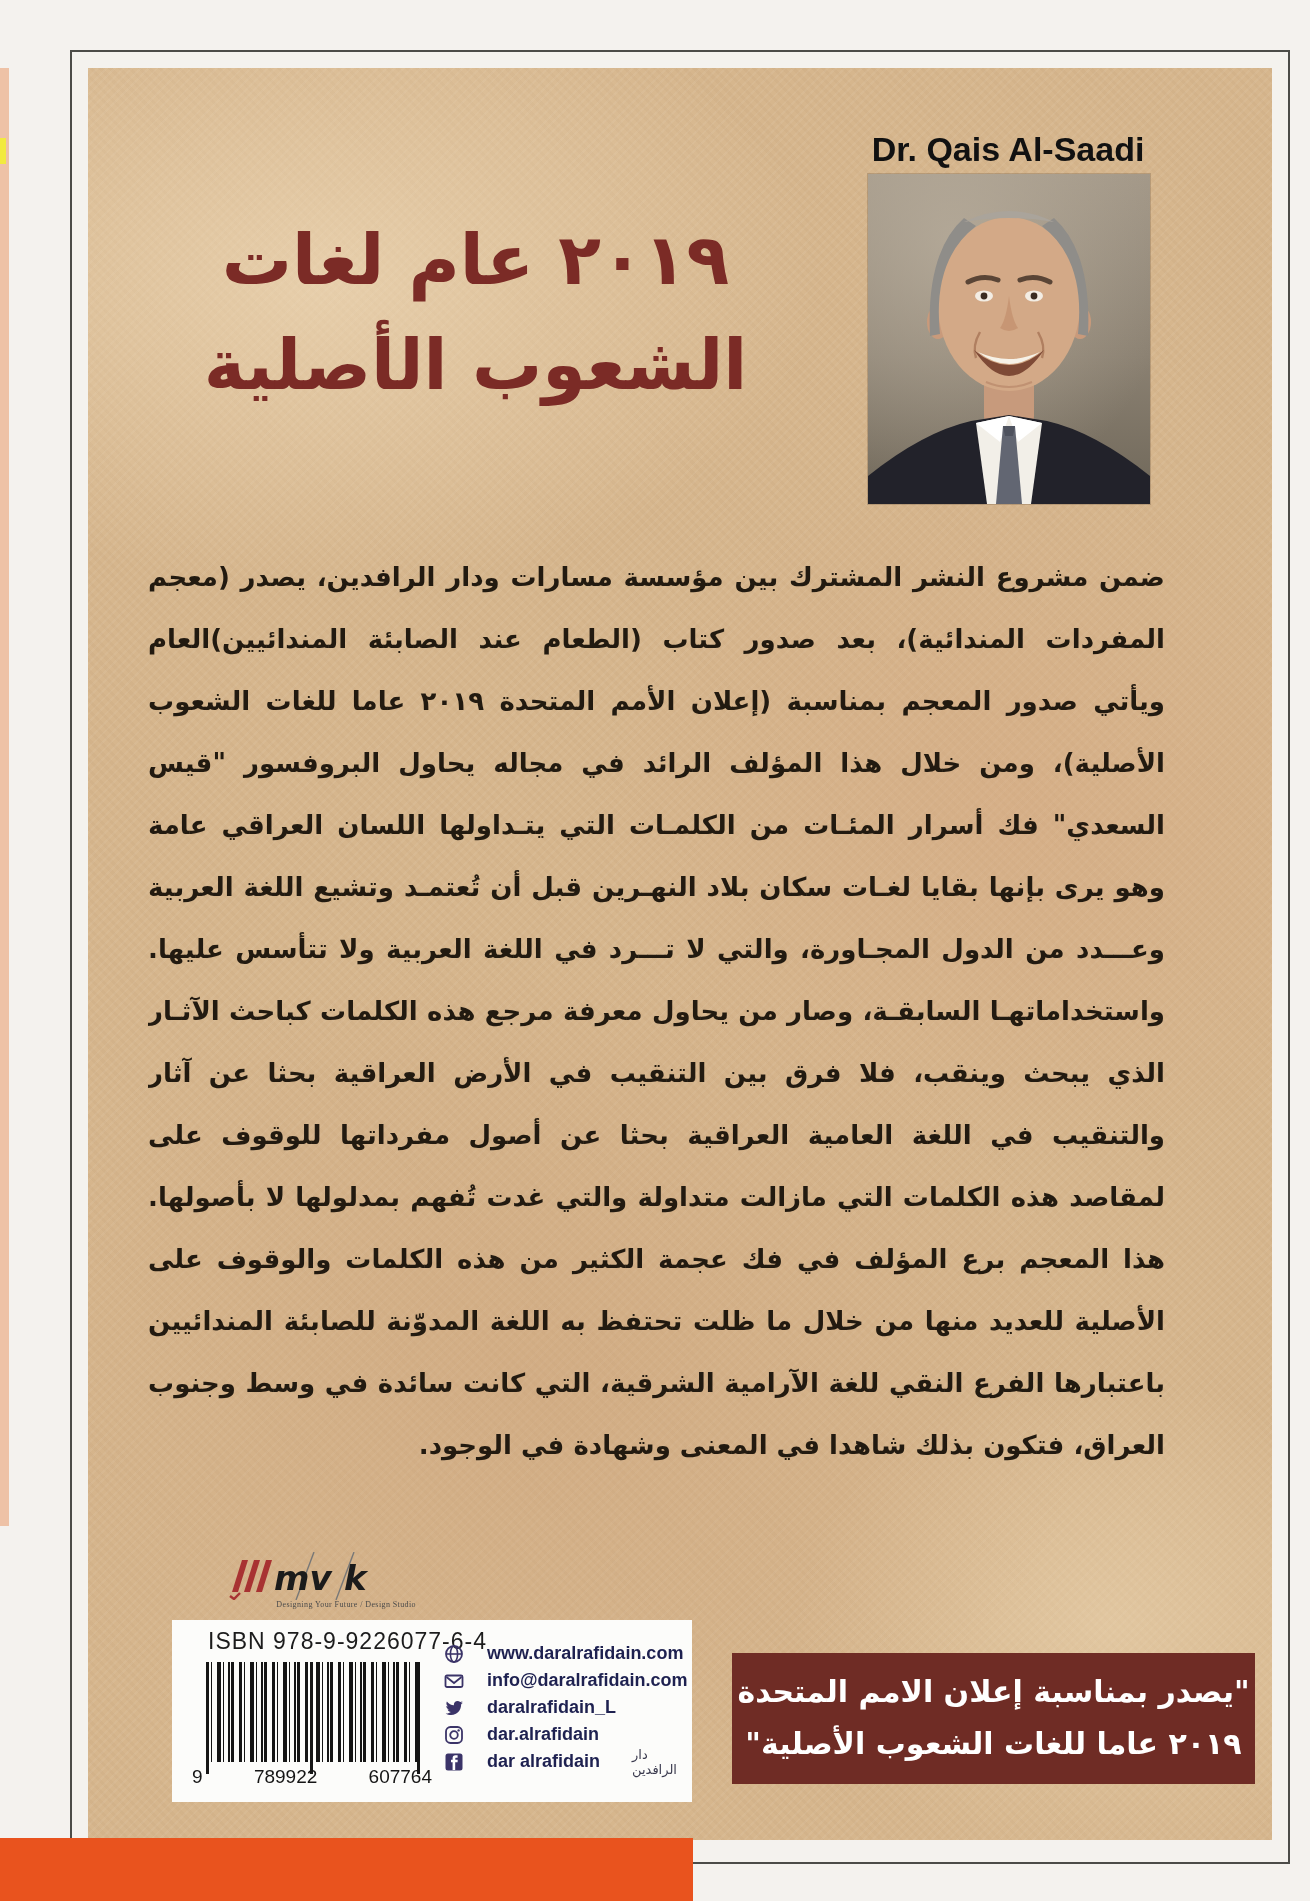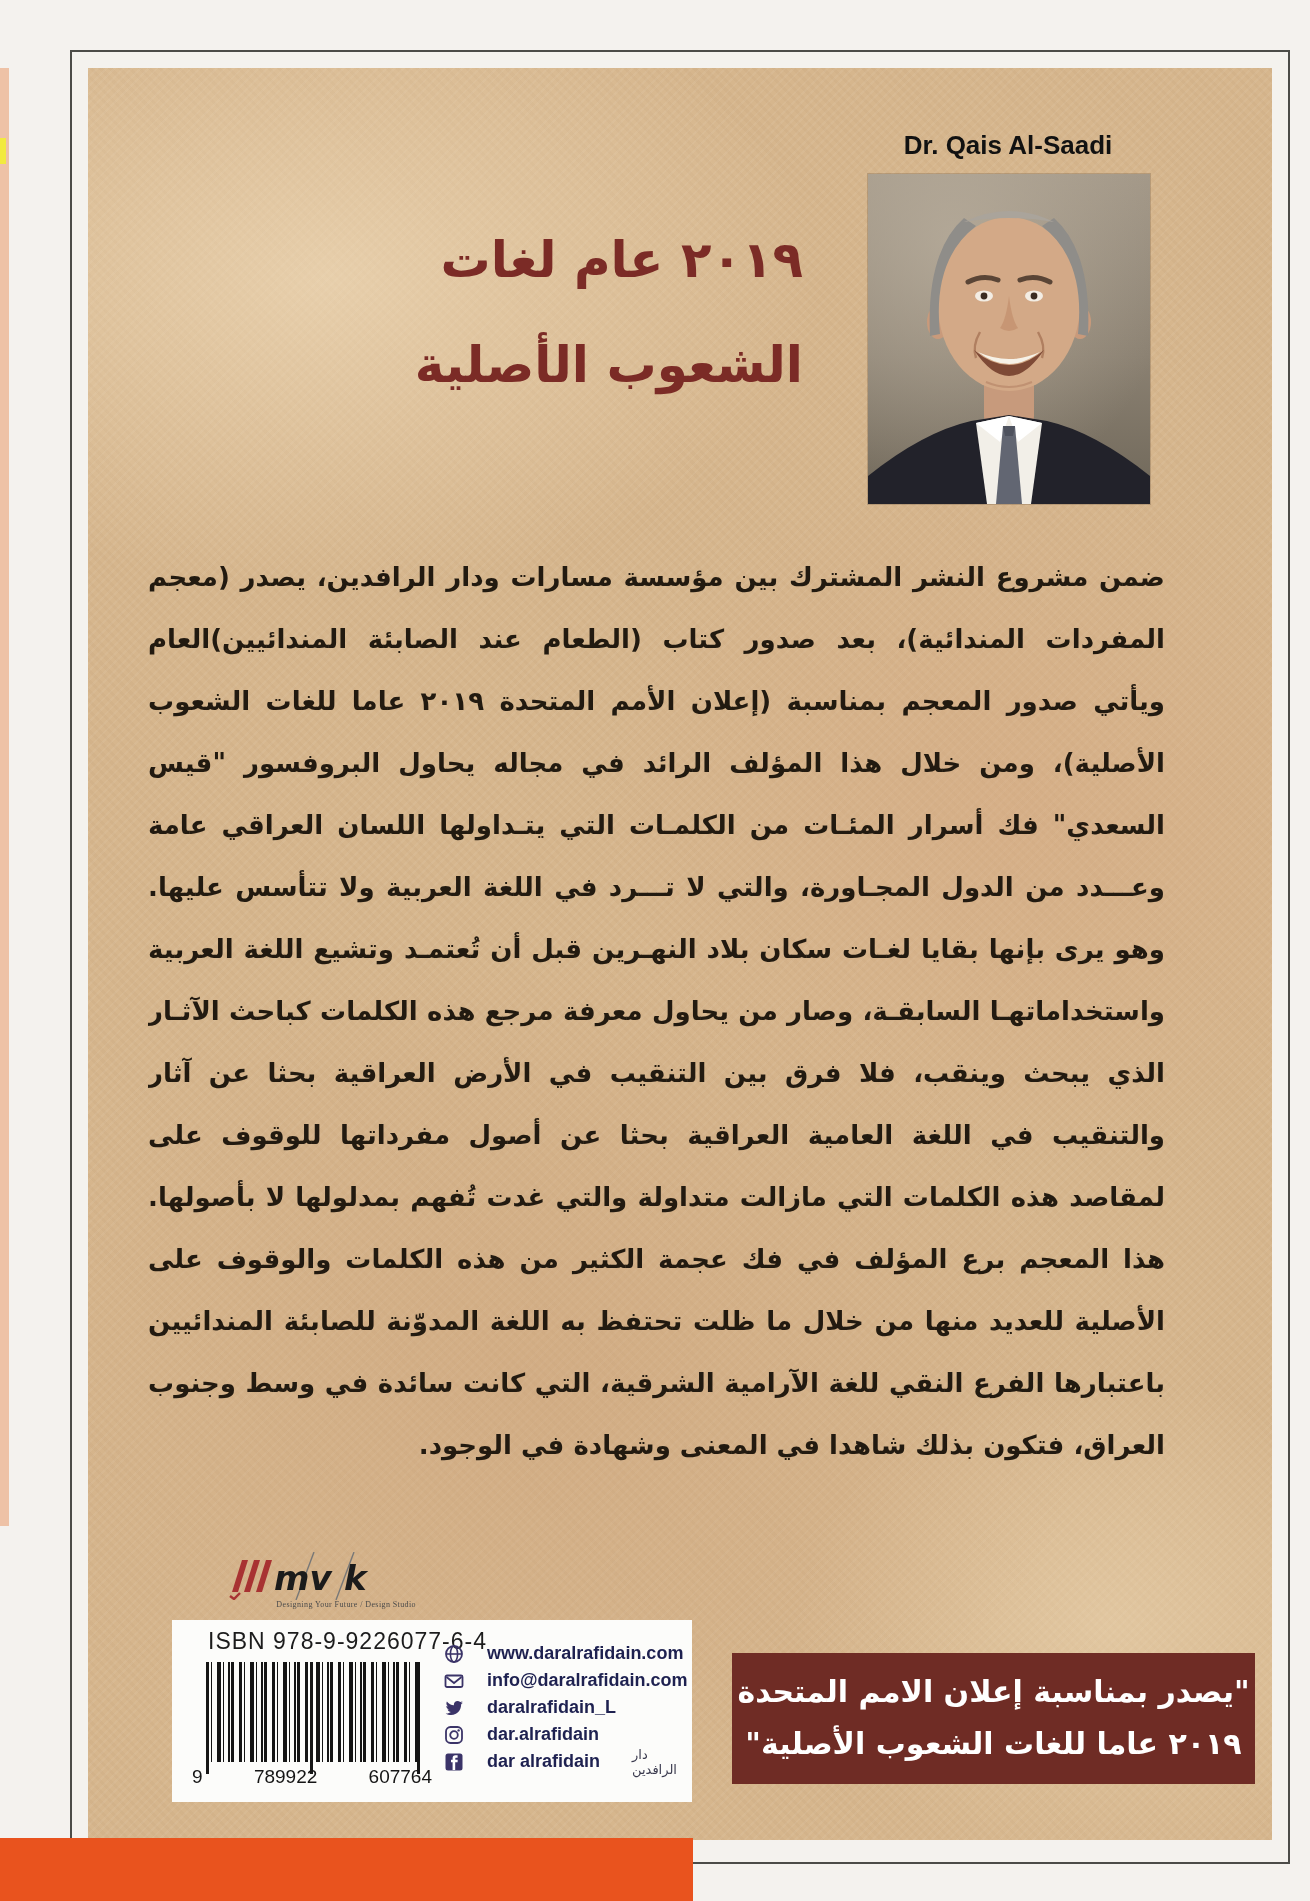--- a/index.html
+++ b/index.html
@@ -20,27 +20,27 @@
     background-image:
       radial-gradient(ellipse 800px 500px at 20% 12%, rgba(246,228,197,.55), transparent 62%),
       radial-gradient(ellipse 700px 600px at 78% 42%, rgba(214,166,128,.42), transparent 60%),
       radial-gradient(ellipse 900px 700px at 38% 74%, rgba(203,158,118,.38), transparent 62%),
       radial-gradient(ellipse 520px 420px at 86% 88%, rgba(240,220,185,.45), transparent 60%),
       repeating-linear-gradient(45deg, rgba(120,80,50,.035) 0 3px, transparent 3px 7px),
       repeating-linear-gradient(-45deg, rgba(255,255,255,.05) 0 2px, transparent 2px 6px);
   }
   .title{
     position:absolute;left:60px;top:140px;width:655px;
-    direction:rtl;text-align:right;
-    font-weight:700;font-size:50px;line-height:105px;
+    direction:rtl;text-align:center;
+    font-weight:700;font-size:70px;line-height:105px;
     color:#7b2b26;letter-spacing:1px;
   }
   .author-name{
     position:absolute;left:770px;top:62px;width:300px;text-align:center;
-    font-family:"Liberation Sans",sans-serif;font-weight:700;font-size:26px;color:#111;
+    font-family:"Liberation Sans",sans-serif;font-weight:700;font-size:34px;color:#111;
   }
   .photo{position:absolute;left:780px;top:106px;width:282px;height:330px;box-shadow:0 0 0 1px rgba(90,70,50,.25);}
   .paragraph{
     position:absolute;left:60px;top:478px;width:1017px;
     direction:rtl;color:#221a10;font-weight:700;font-size:26px;
   }
   .pline{height:62px;line-height:62px;overflow:hidden;text-align:justify;text-align-last:justify;}
   .pline.last{text-align-last:right;}
   .logo{position:absolute;left:138px;top:1484px;width:180px;height:66px;text-align:right;}
   .logo-tagline{
@@ -151,22 +151,22 @@
       <path d="M118 208 Q141 218 164 208" stroke="#b8886a" stroke-width="2" fill="none" opacity=".7"></path>
     </svg>
   </div>
 
   <div class="paragraph">
     <div class="pline">ضمن مشروع النشر المشترك بين مؤسسة مسارات ودار الرافدين، يصدر (معجم</div>
     <div class="pline">المفردات المندائية)، بعد صدور كتاب (الطعام عند الصابئة المندائيين)العام الماضي،</div>
     <div class="pline">ويأتي صدور المعجم بمناسبة (إعلان الأمم المتحدة ٢٠١٩ عاما للغات الشعوب</div>
     <div class="pline">الأصلية)، ومن خلال هذا المؤلف الرائد في مجاله يحاول البروفسور "قيس مغشغش</div>
     <div class="pline">السعدي" فك أسرار المئـات من الكلمـات التي يتـداولها اللسان العراقي عامة</div>
+    <div class="pline">وهو يرى بإنها بقايا لغـات سكان بلاد النهـرين قبل أن تُعتمـد وتشيع اللغة العربية</div>
     <div class="pline">وعـــدد من الدول المجـاورة، والتي لا تـــرد في اللغة العربية ولا تتأسس عليها.</div>
-    <div class="pline">وهو يرى بإنها بقايا لغـات سكان بلاد النهـرين قبل أن تُعتمـد وتشيع اللغة العربية</div>
     <div class="pline">واستخداماتهـا السابقـة، وصار من يحاول معرفة مرجع هذه الكلمات كباحث الآثـار</div>
     <div class="pline">الذي يبحث وينقب، فلا فرق بين التنقيب في الأرض العراقية بحثا عن آثار حضاراتها،</div>
     <div class="pline">والتنقيب في اللغة العامية العراقية بحثا عن أصول مفرداتها للوقوف على المعاني الأولى</div>
     <div class="pline">لمقاصد هذه الكلمات التي مازالت متداولة والتي غدت تُفهم بمدلولها لا بأصولها. في</div>
     <div class="pline">هذا المعجم برع المؤلف في فك عجمة الكثير من هذه الكلمات والوقوف على المعاني</div>
     <div class="pline">الأصلية للعديد منها من خلال ما ظلت تحتفظ به اللغة المدوّنة للصابئة المندائيين</div>
     <div class="pline">باعتبارها الفرع النقي للغة الآرامية الشرقية، التي كانت سائدة في وسط وجنوب</div>
     <div class="pline last">العراق، فتكون بذلك شاهدا في المعنى وشهادة في الوجود.</div>
   </div>
 

